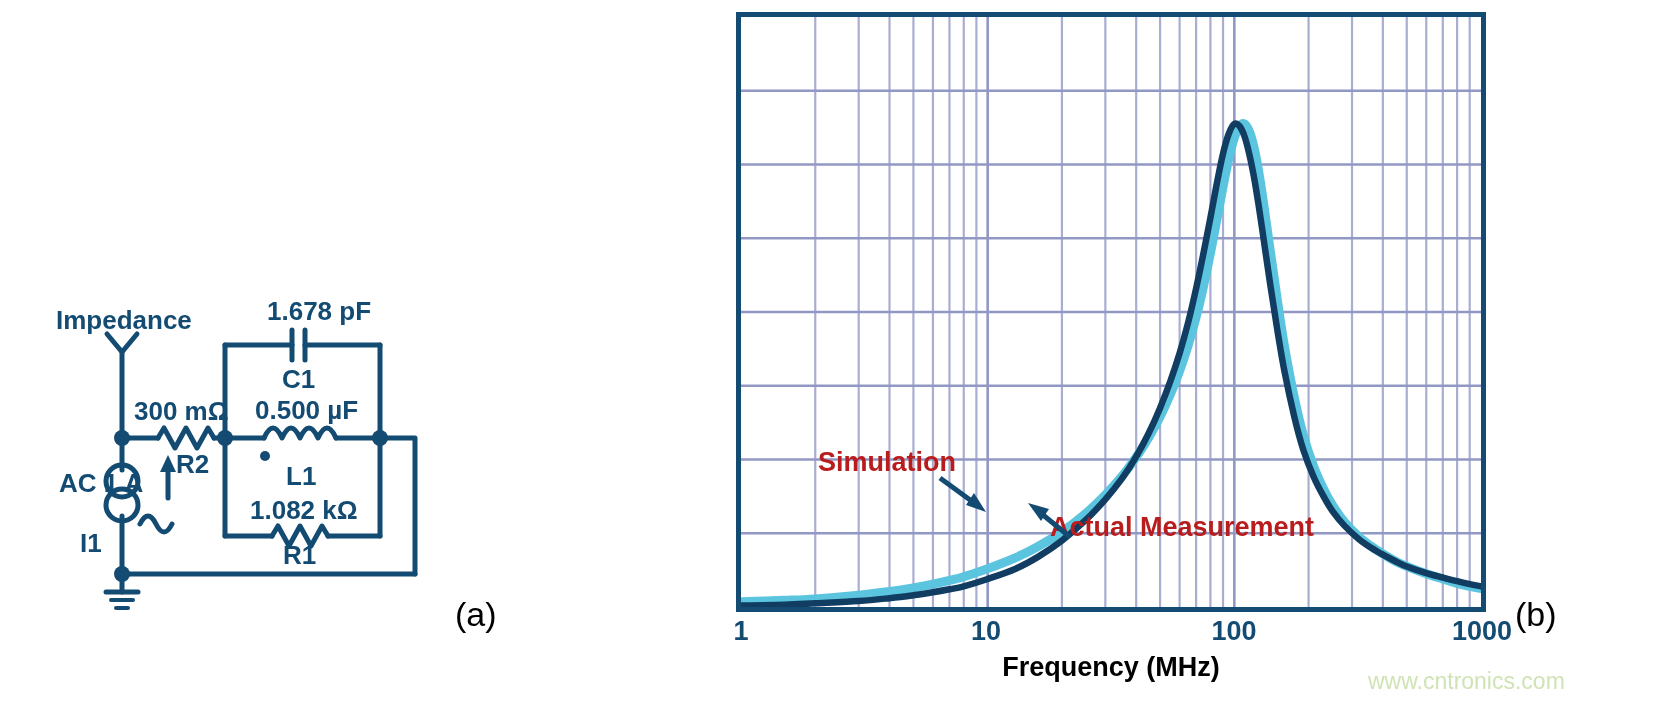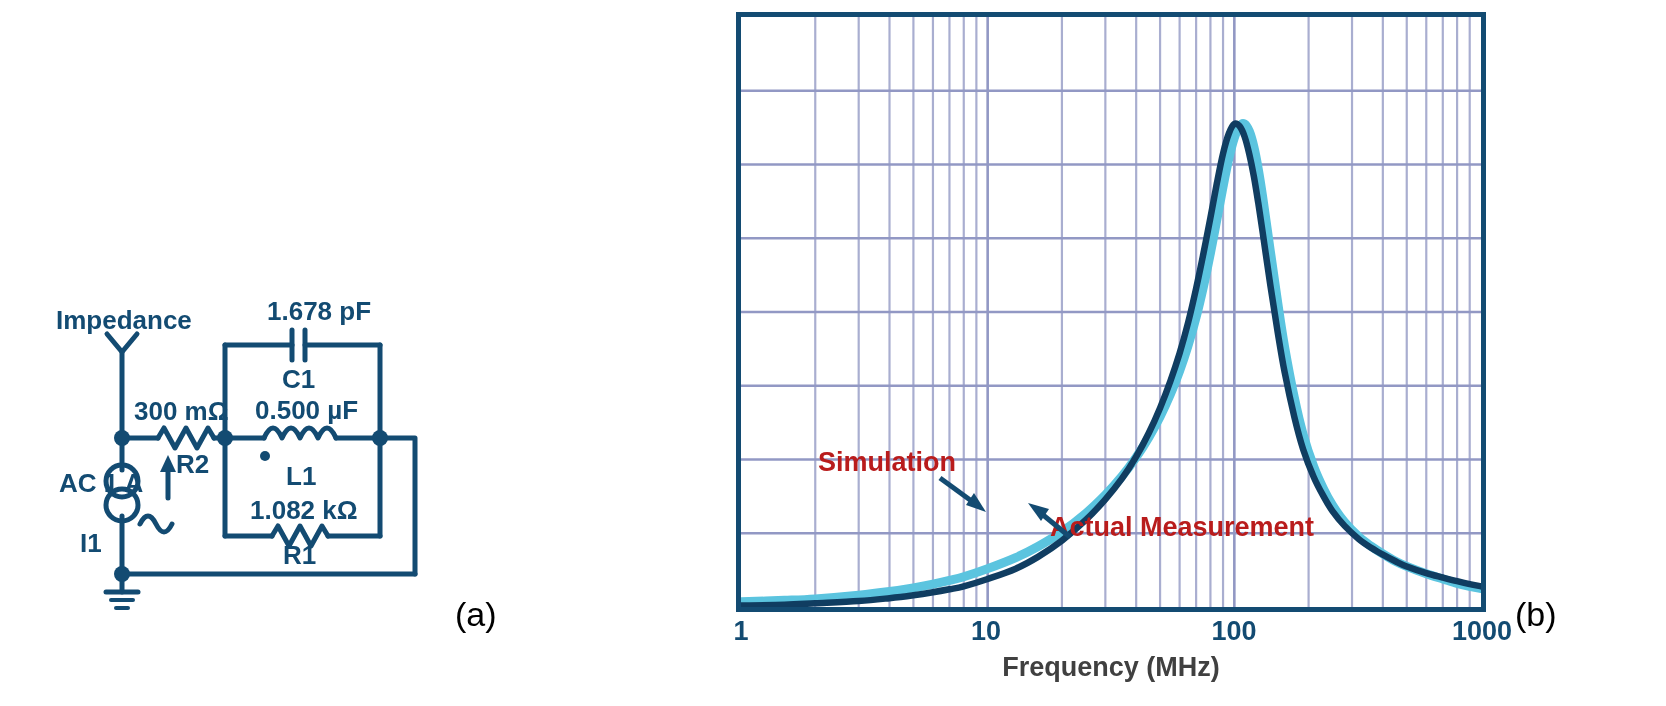--- a/index.html
+++ b/index.html
@@ -15,21 +15,21 @@
   
   #circuit-svg{position:absolute;left:0;top:0;}
   .panel-tag{position:absolute;color:#000;font-weight:normal;font-size:34px;font-family:"Liberation Sans",sans-serif;}
 
   
   #plot{position:absolute;left:66px;top:12px;width:750px;height:600px;
         box-sizing:border-box;border:5px solid #134b72;background:#fff;}
   #gridlayer{position:absolute;left:0;top:0;width:100%;height:100%;}
   .xtick{position:absolute;top:616px;color:#134b72;font-weight:bold;font-size:27px;transform:translateX(-50%);}
   #xaxis-title{position:absolute;top:652px;left:66px;width:750px;text-align:center;
-               color:#404040;font-weight:bold;font-size:27px;}
+               color:#000000;font-weight:bold;font-size:27px;}
   .ann{position:absolute;color:#b91c1c;font-weight:bold;font-size:27px;white-space:nowrap;}
   #watermark{position:absolute;left:698px;top:668px;color:#cfe3b4;font-size:23px;
              font-family:"Liberation Sans",sans-serif;white-space:nowrap;}
 </style>
 </head>
 <body>
 
 <div id="root">
 
   <div class="panel" id="panel-a">
@@ -171,14 +171,15 @@
       <g stroke="#134b72" stroke-width="5" fill="#134b72">
         <line x1="270" y1="478" x2="307" y2="505"></line>
         <polygon points="316,512 296,505 304,493" stroke="none"></polygon>
         <line x1="400" y1="537" x2="367" y2="510"></line>
         <polygon points="358,503 379,509 371,521" stroke="none"></polygon>
       </g>
     </svg>
 
     <div class="panel-tag" style="left:845px;top:595px;">(b)</div>
 
+    <div id="watermark">www.cntronics.com</div>
   </div>
 </div>
 
 </body></html>

